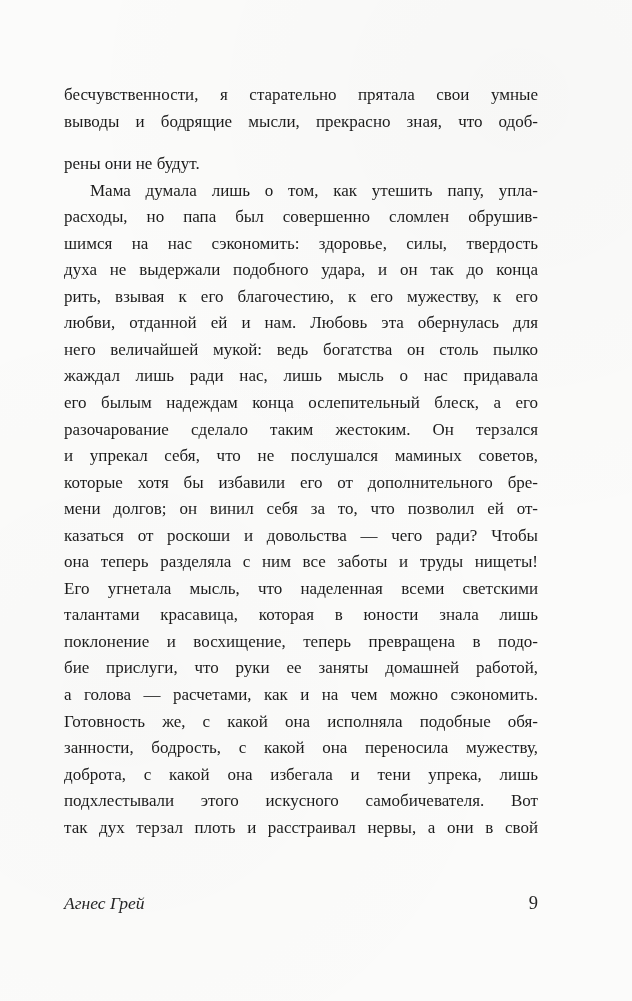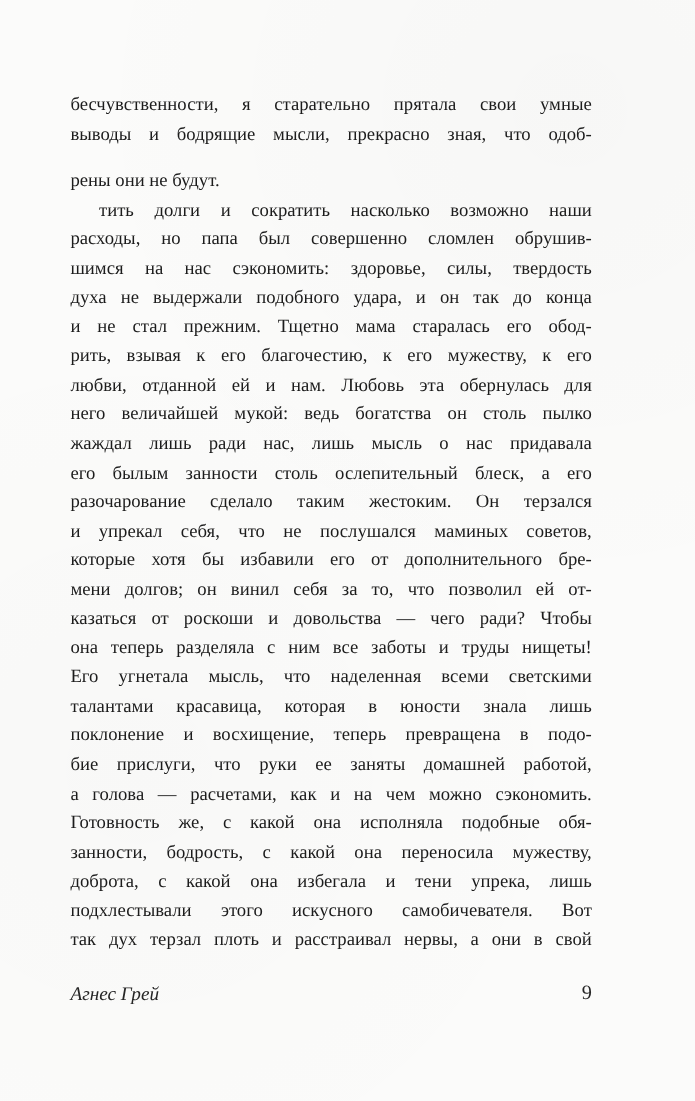--- a/index.html
+++ b/index.html
@@ -65,30 +65,29 @@
 <body>
 
 <div class="page">
   <main class="text-block">
       <div class="paragraph">
         <div class="line">бесчувственности, я старательно прятала свои умные</div>
         <div class="line">выводы и бодрящие мысли, прекрасно зная, что одоб-</div>
         <div class="line para-end">рены они не будут.</div>
       </div>
       <div class="paragraph indent">
-        <div class="line">тить долги и сократить насколько возможно наши</div>
+        <div class="line">Мама думала лишь о том, как утешить папу, упла-</div>
         <div class="line">расходы, но папа был совершенно сломлен обрушив-</div>
         <div class="line">шимся на нас сэкономить: здоровье, силы, твердость</div>
         <div class="line">духа не выдержали подобного удара, и он так до конца</div>
-        <div class="line">и не стал прежним. Тщетно мама старалась его обод-</div>
         <div class="line">рить, взывая к его благочестию, к его мужеству, к его</div>
         <div class="line">любви, отданной ей и нам. Любовь эта обернулась для</div>
         <div class="line">него величайшей мукой: ведь богатства он столь пылко</div>
         <div class="line">жаждал лишь ради нас, лишь мысль о нас придавала</div>
-        <div class="line">его былым занности столь ослепительный блеск, а его</div>
+        <div class="line">его былым надеждам конца ослепительный блеск, а его</div>
         <div class="line">разочарование сделало таким жестоким. Он терзался</div>
         <div class="line">и упрекал себя, что не послушался маминых советов,</div>
         <div class="line">которые хотя бы избавили его от дополнительного бре-</div>
         <div class="line">мени долгов; он винил себя за то, что позволил ей от-</div>
         <div class="line">казаться от роскоши и довольства — чего ради? Чтобы</div>
         <div class="line">она теперь разделяла с ним все заботы и труды нищеты!</div>
         <div class="line">Его угнетала мысль, что наделенная всеми светскими</div>
         <div class="line">талантами красавица, которая в юности знала лишь</div>
         <div class="line">поклонение и восхищение, теперь превращена в подо-</div>
         <div class="line">бие прислуги, что руки ее заняты домашней работой,</div>

